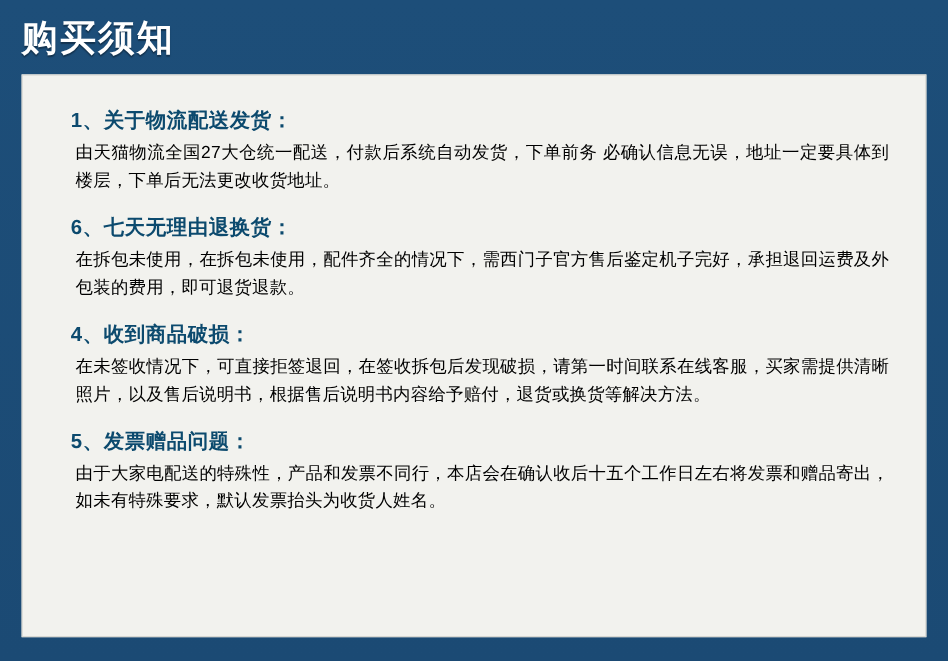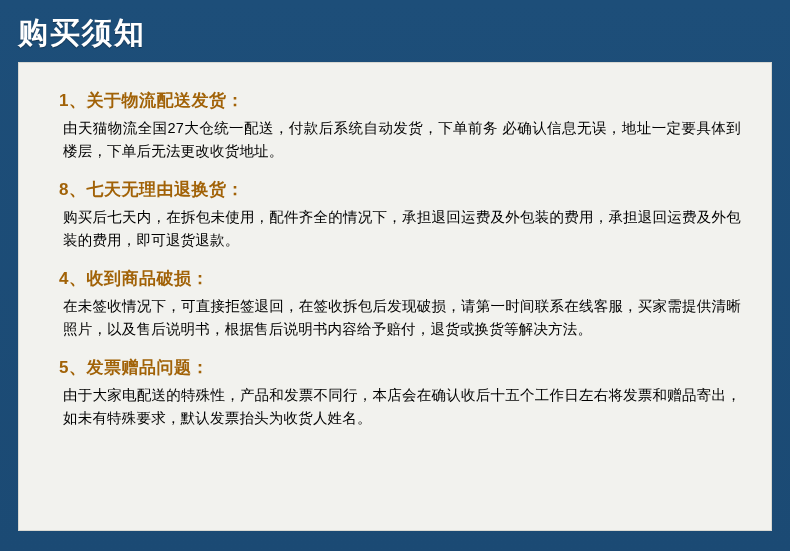--- a/index.html
+++ b/index.html
@@ -49,21 +49,21 @@
     box-sizing: border-box;
     padding: 26px 26px 10px 26px;
   }
   .section {
     margin-bottom: 14px;
   }
   .section:last-child {
     margin-bottom: 11px;
   }
   .sec-heading {
-    color: #a16207;
+    color: #0c4a6e;
     font-size: 17px;
     font-weight: bold;
     letter-spacing: 0.5px;
     margin-bottom: 5px;
     padding-left: 14px;
   }
   .sec-body {
     color: #000000;
     font-size: 14.5px;
     line-height: 1.62;
@@ -84,22 +84,22 @@
 
   <div class="panel">
 
     <div class="section">
       <div class="sec-heading">1、关于物流配送发货：</div>
       <div class="sec-body">由天猫物流全国27大仓统一配送，付款后系统自动发货，下单前务 必确认信息无误，地址一定要具体到楼层，下单后无法更改收货地址。</div>
     </div>
 
 
     <div class="section">
-      <div class="sec-heading">8、七天无理由退换货：</div>
-      <div class="sec-body">购买后七天内，在拆包未使用，配件齐全的情况下，承担退回运费及外包装的费用，承担退回运费及外包装的费用，即可退货退款。</div>
+      <div class="sec-heading">6、七天无理由退换货：</div>
+      <div class="sec-body">在拆包未使用，在拆包未使用，配件齐全的情况下，需西门子官方售后鉴定机子完好，承担退回运费及外包装的费用，即可退货退款。</div>
     </div>
 
     <div class="section">
       <div class="sec-heading">4、收到商品破损：</div>
       <div class="sec-body">在未签收情况下，可直接拒签退回，在签收拆包后发现破损，请第一时间联系在线客服，买家需提供清晰照片，以及售后说明书，根据售后说明书内容给予赔付，退货或换货等解决方法。</div>
     </div>
 
     <div class="section">
       <div class="sec-heading">5、发票赠品问题：</div>
       <div class="sec-body">由于大家电配送的特殊性，产品和发票不同行，本店会在确认收后十五个工作日左右将发票和赠品寄出，如未有特殊要求，默认发票抬头为收货人姓名。</div>

